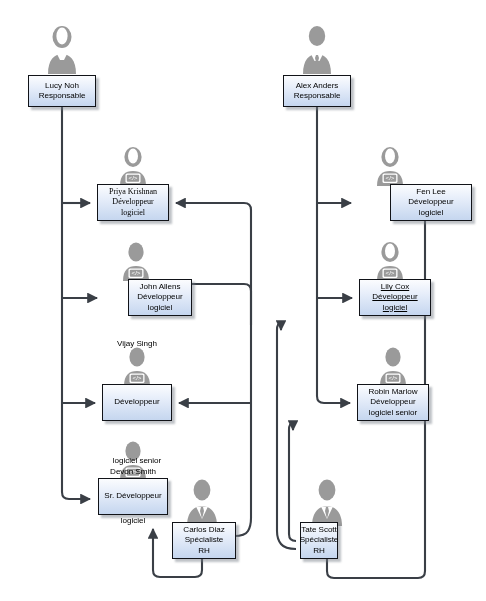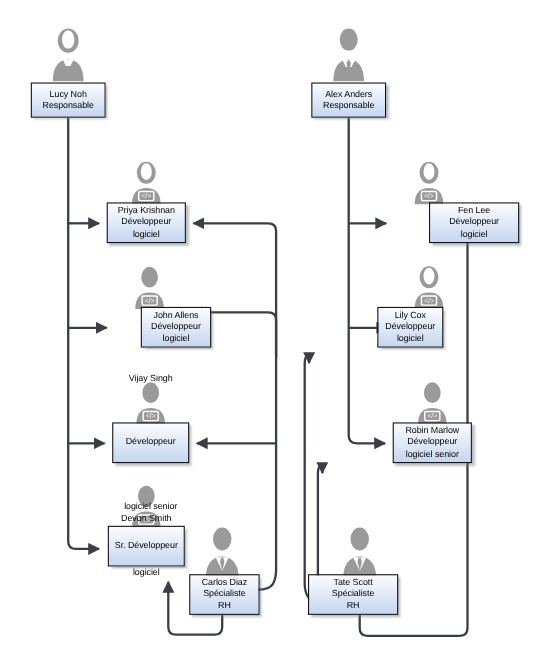--- a/index.html
+++ b/index.html
@@ -200,21 +200,21 @@
   <div class="node" style="left:28px;top:75px;width:68px;height:32px;align-items:center;">
     <span class="ln">Lucy Noh</span>
     <span class="ln">Responsable</span>
   </div>
 
   <div class="node" style="left:283px;top:75px;width:68px;height:32px;">
     <span class="ln">Alex Anders</span>
     <span class="ln">Responsable</span>
   </div>
 
-  <div class="node" style="left:97px;top:184px;width:72px;height:37px;">
+  <div class="node" style="left:97px;top:184px;width:72px;height:37px;font-family:Liberation Serif, serif;">
     <span class="ln">Priya Krishnan</span>
     <span class="ln">Développeur</span>
     <span class="ln">logiciel</span>
   </div>
 
   <div class="node" style="left:104px;top:279px;width:64px;height:37px;margin-left:24px;">
     <span class="ln">John Allens</span>
     <span class="ln">Développeur</span>
     <span class="ln">logiciel</span>
   </div>
@@ -230,37 +230,37 @@
     <span class="ln">Sr. Développeur</span>
     <span class="ln">logiciel</span>
   </div>
 
   <div class="node" style="left:358px;top:184px;width:82px;height:37px;margin-left:32px;">
     <span class="ln">Fen Lee</span>
     <span class="ln">Développeur</span>
     <span class="ln">logiciel</span>
   </div>
 
-  <div class="node" style="left:343px;top:279px;width:60px;height:37px;">
+  <div class="node" style="left:359px;top:279px;width:72px;height:37px;text-decoration:underline;">
     <span class="ln">Lily Cox</span>
     <span class="ln">Développeur</span>
     <span class="ln">logiciel</span>
   </div>
 
   <div class="node" style="left:357px;top:384px;width:72px;height:37px;">
     <span class="ln">Robin Marlow</span>
     <span class="ln">Développeur</span>
     <span class="ln">logiciel senior</span>
   </div>
 
   <div class="node" style="left:172px;top:522px;width:64px;height:37px;">
     <span class="ln">Carlos Diaz</span>
     <span class="ln">Spécialiste</span>
     <span class="ln">RH</span>
   </div>
 
-  <div class="node" style="left:280px;top:522px;width:82px;height:37px;">
+  <div class="node" style="left:300px;top:522px;width:38px;height:37px;">
     <span class="ln">Tate Scott</span>
     <span class="ln">Spécialiste</span>
     <span class="ln">RH</span>
   </div>
 
 </div>
 
 </body></html>

